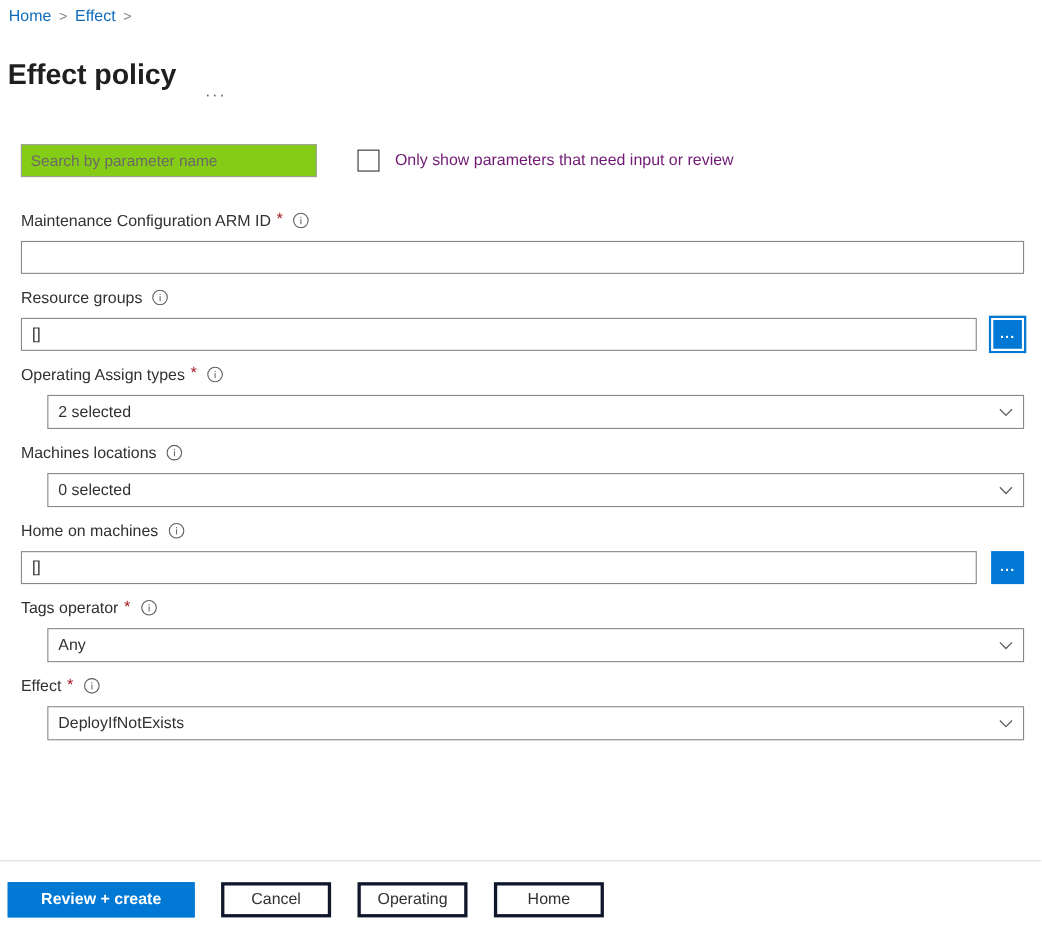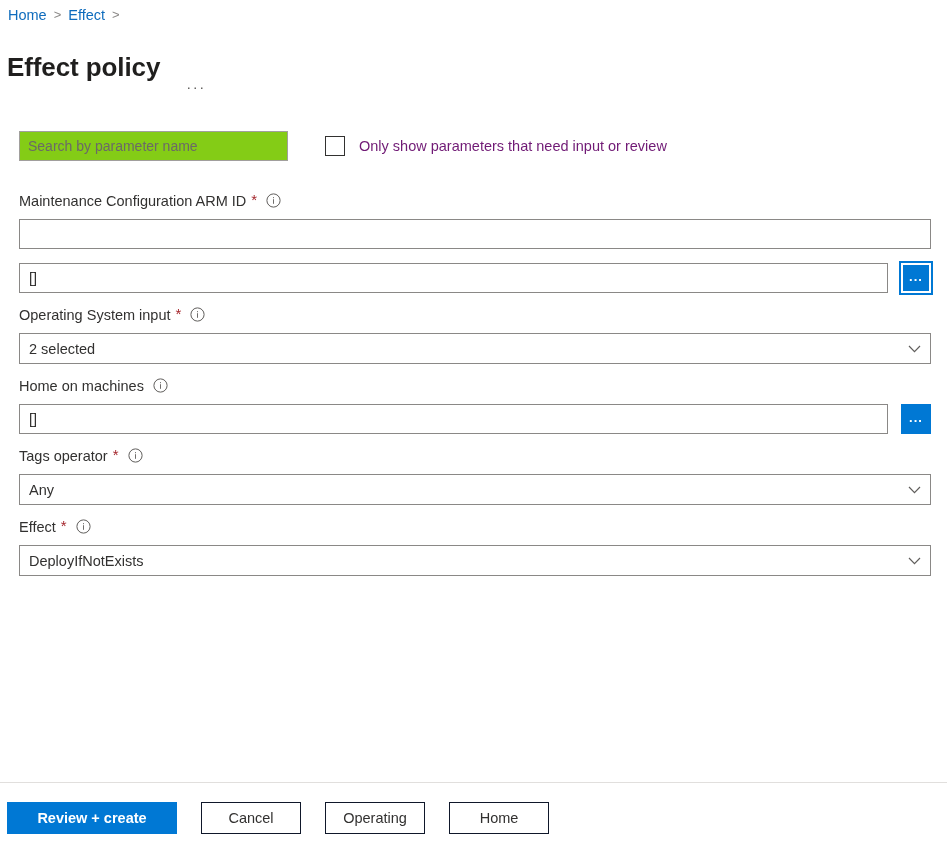--- a/index.html
+++ b/index.html
@@ -201,20 +201,21 @@
     background: #ffffff;
     display: flex;
     align-items: center;
     justify-content: space-between;
     padding: 0 0 0 9px;
     font-size: 14.5px;
     color: #323130;
     cursor: pointer;
     position: relative;
     min-width: 0;
+    margin-left: 24px;
   }
   .select-value {
     overflow: hidden;
     text-overflow: ellipsis;
     white-space: nowrap;
   }
   .chevron {
     width: 32px;
     height: 29px;
     flex: 0 0 auto;
@@ -252,21 +253,21 @@
   .btn-primary {
     background: #0078d4;
     color: #ffffff;
     border: 1px solid #0078d4;
     font-weight: 700;
     min-width: 170px;
   }
   .btn-default {
     background: #ffffff;
     color: #323130;
-    border: 1px solid #0f172a;
+    border: 3px solid #0f172a;
     min-width: 100px;
     margin-left: 24px;
   }
 </style>
 </head>
 <body>
 
 <div class="page">
 
   <nav class="breadcrumb">
@@ -302,31 +303,41 @@
             <rect x="7.1" y="4.1" width="0.9" height="1.1" fill="#605e5c"></rect>
           </svg>
         </span>
       </div>
       <div class="field-control">
         <input class="txt-input" type="text" value="" style="">
       </div>
     </div>
 
     <div class="field">
+      <div class="field-label">
+        <span>Resource groups</span>
+        <span class="info-icon">
+          <svg width="15" height="15" viewBox="0 0 15 15" aria-hidden="true">
+            <circle cx="7.5" cy="7.5" r="6.6" fill="none" stroke="#605e5c" stroke-width="1"></circle>
+            <rect x="7.1" y="6.2" width="0.9" height="4.6" fill="#605e5c"></rect>
+            <rect x="7.1" y="4.1" width="0.9" height="1.1" fill="#605e5c"></rect>
+          </svg>
+        </span>
+      </div>
       <div class="field-control">
         <input class="txt-input" type="text" value="[]" style="">
         <button class="browse-btn focused">
           <span class="dots">...</span>
         </button>
       </div>
     </div>
 
     <div class="field">
       <div class="field-label">
-        <span>Operating System input</span>
+        <span>Operating Assign types</span>
         <span class="req-star">*</span>
         <span class="info-icon">
           <svg width="15" height="15" viewBox="0 0 15 15" aria-hidden="true">
             <circle cx="7.5" cy="7.5" r="6.6" fill="none" stroke="#605e5c" stroke-width="1"></circle>
             <rect x="7.1" y="6.2" width="0.9" height="4.6" fill="#605e5c"></rect>
             <rect x="7.1" y="4.1" width="0.9" height="1.1" fill="#605e5c"></rect>
           </svg>
         </span>
       </div>
       <div class="field-control">
@@ -334,20 +345,42 @@
           <span class="select-value">2 selected</span>
           <span class="chevron">
             <svg width="13" height="8" viewBox="0 0 13 8" aria-hidden="true">
               <path d="M1 1 L6.5 6.6 L12 1" fill="none" stroke="#605e5c" stroke-width="1.2"></path>
             </svg>
           </span>
         </div>
       </div>
     </div>
 
+    <div class="field">
+      <div class="field-label">
+        <span>Machines locations</span>
+        <span class="info-icon">
+          <svg width="15" height="15" viewBox="0 0 15 15" aria-hidden="true">
+            <circle cx="7.5" cy="7.5" r="6.6" fill="none" stroke="#605e5c" stroke-width="1"></circle>
+            <rect x="7.1" y="6.2" width="0.9" height="4.6" fill="#605e5c"></rect>
+            <rect x="7.1" y="4.1" width="0.9" height="1.1" fill="#605e5c"></rect>
+          </svg>
+        </span>
+      </div>
+      <div class="field-control">
+        <div class="select-box">
+          <span class="select-value">0 selected</span>
+          <span class="chevron">
+            <svg width="13" height="8" viewBox="0 0 13 8" aria-hidden="true">
+              <path d="M1 1 L6.5 6.6 L12 1" fill="none" stroke="#605e5c" stroke-width="1.2"></path>
+            </svg>
+          </span>
+        </div>
+      </div>
+    </div>
 
     <div class="field">
       <div class="field-label">
         <span>Home on machines</span>
         <span class="info-icon">
           <svg width="15" height="15" viewBox="0 0 15 15" aria-hidden="true">
             <circle cx="7.5" cy="7.5" r="6.6" fill="none" stroke="#605e5c" stroke-width="1"></circle>
             <rect x="7.1" y="6.2" width="0.9" height="4.6" fill="#605e5c"></rect>
             <rect x="7.1" y="4.1" width="0.9" height="1.1" fill="#605e5c"></rect>
           </svg>

